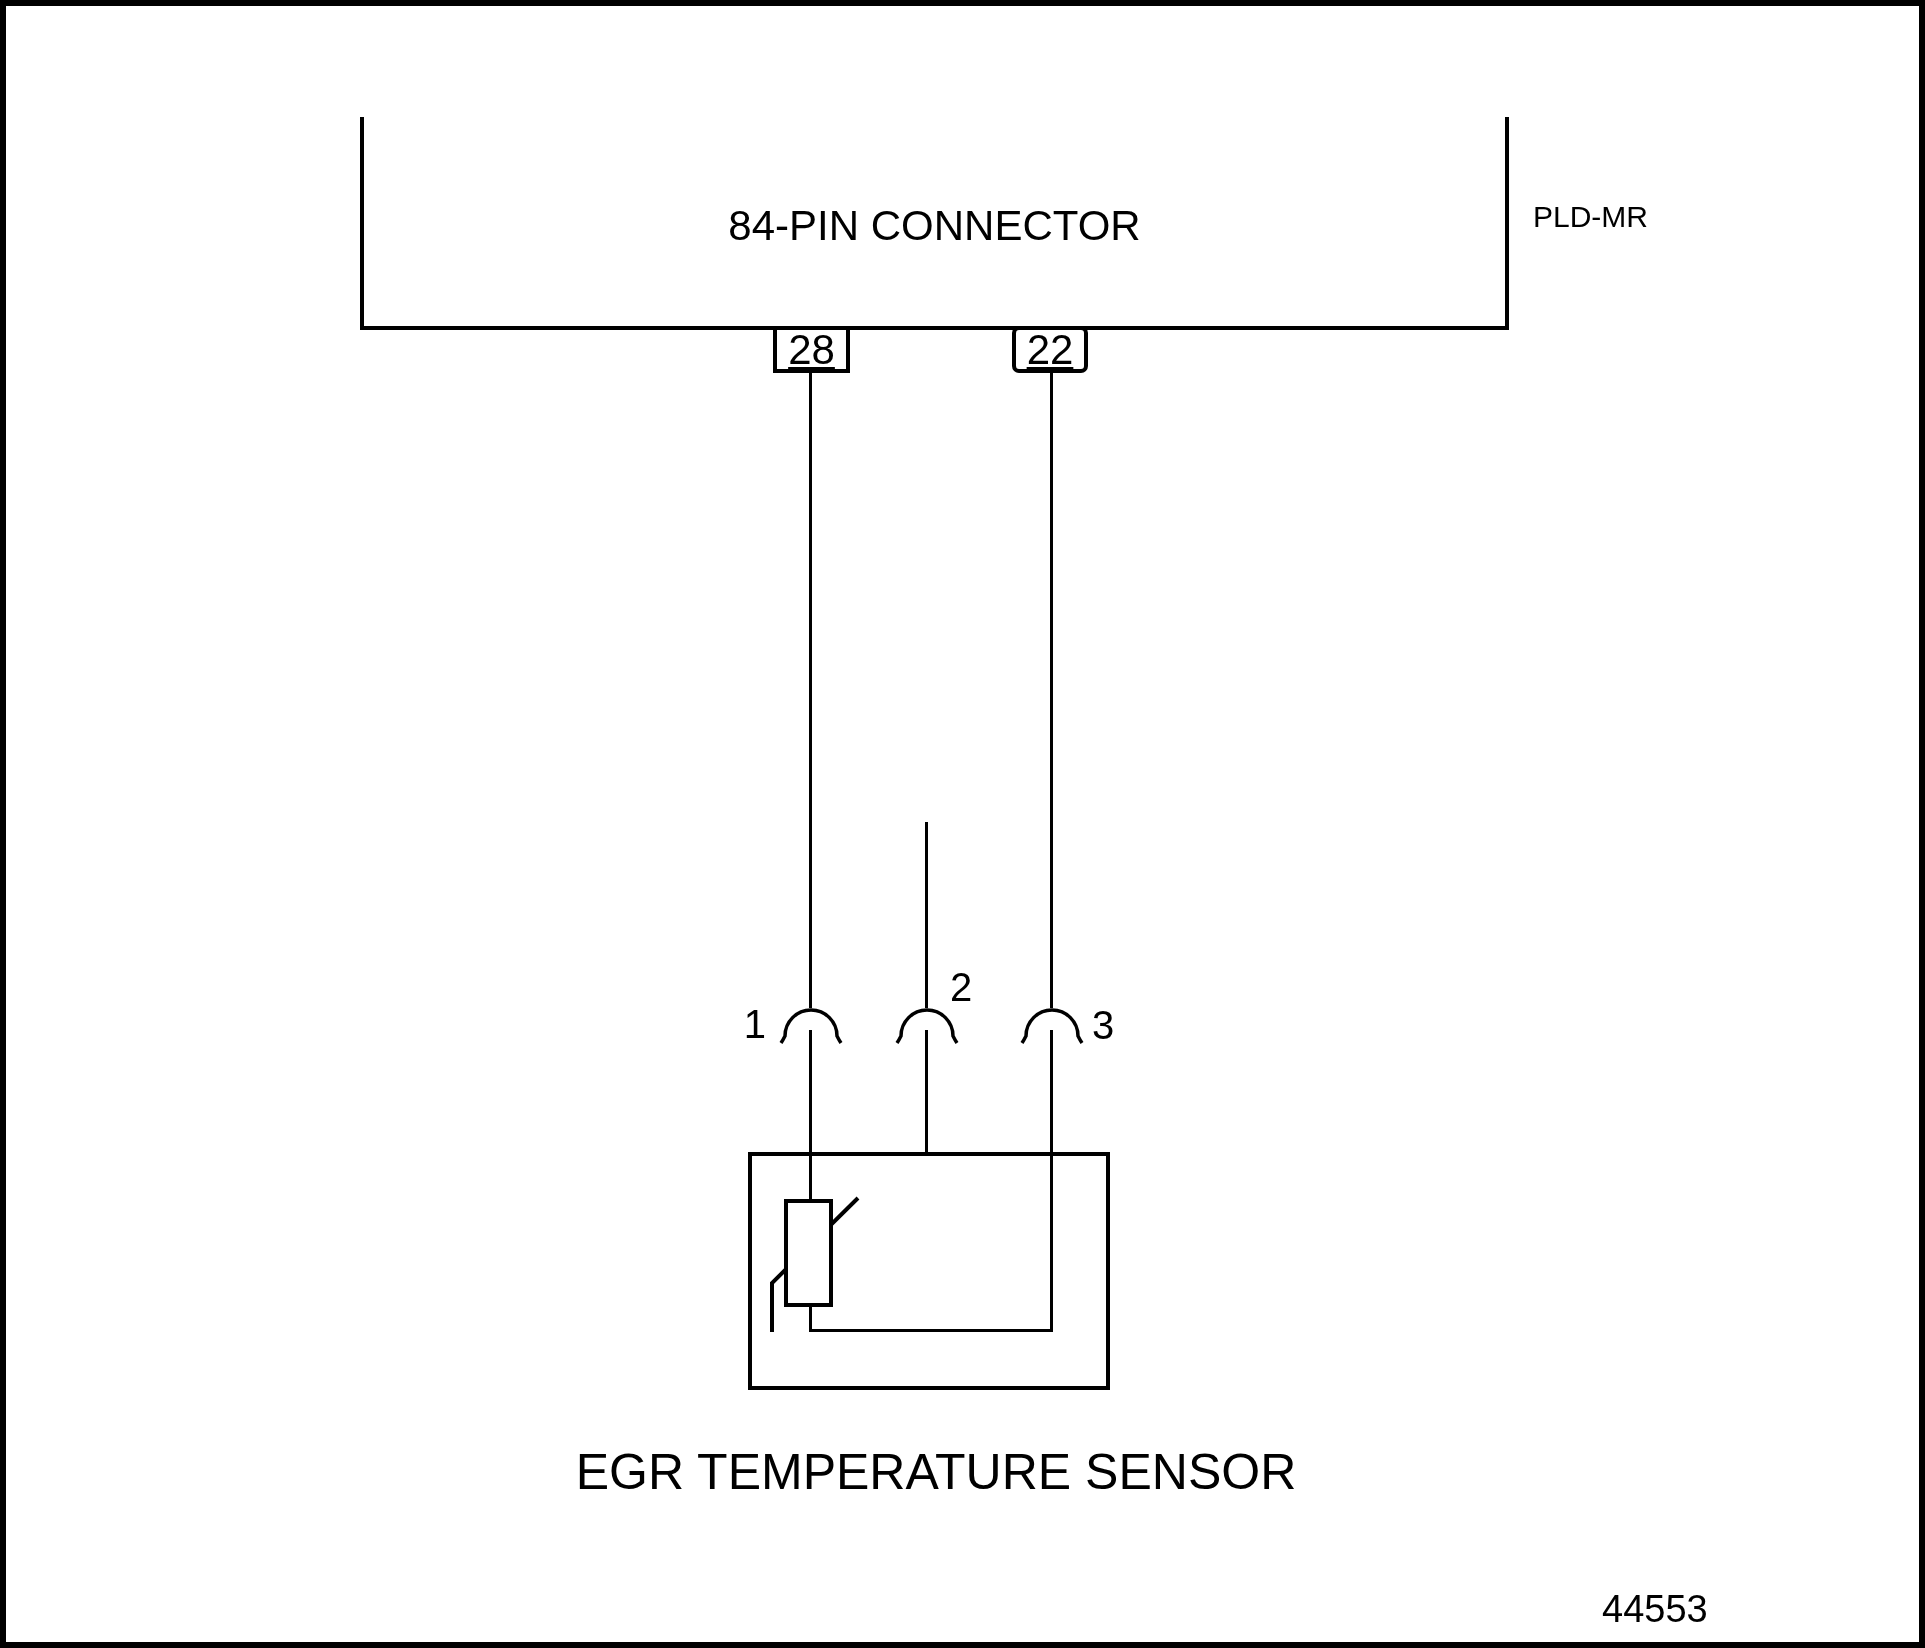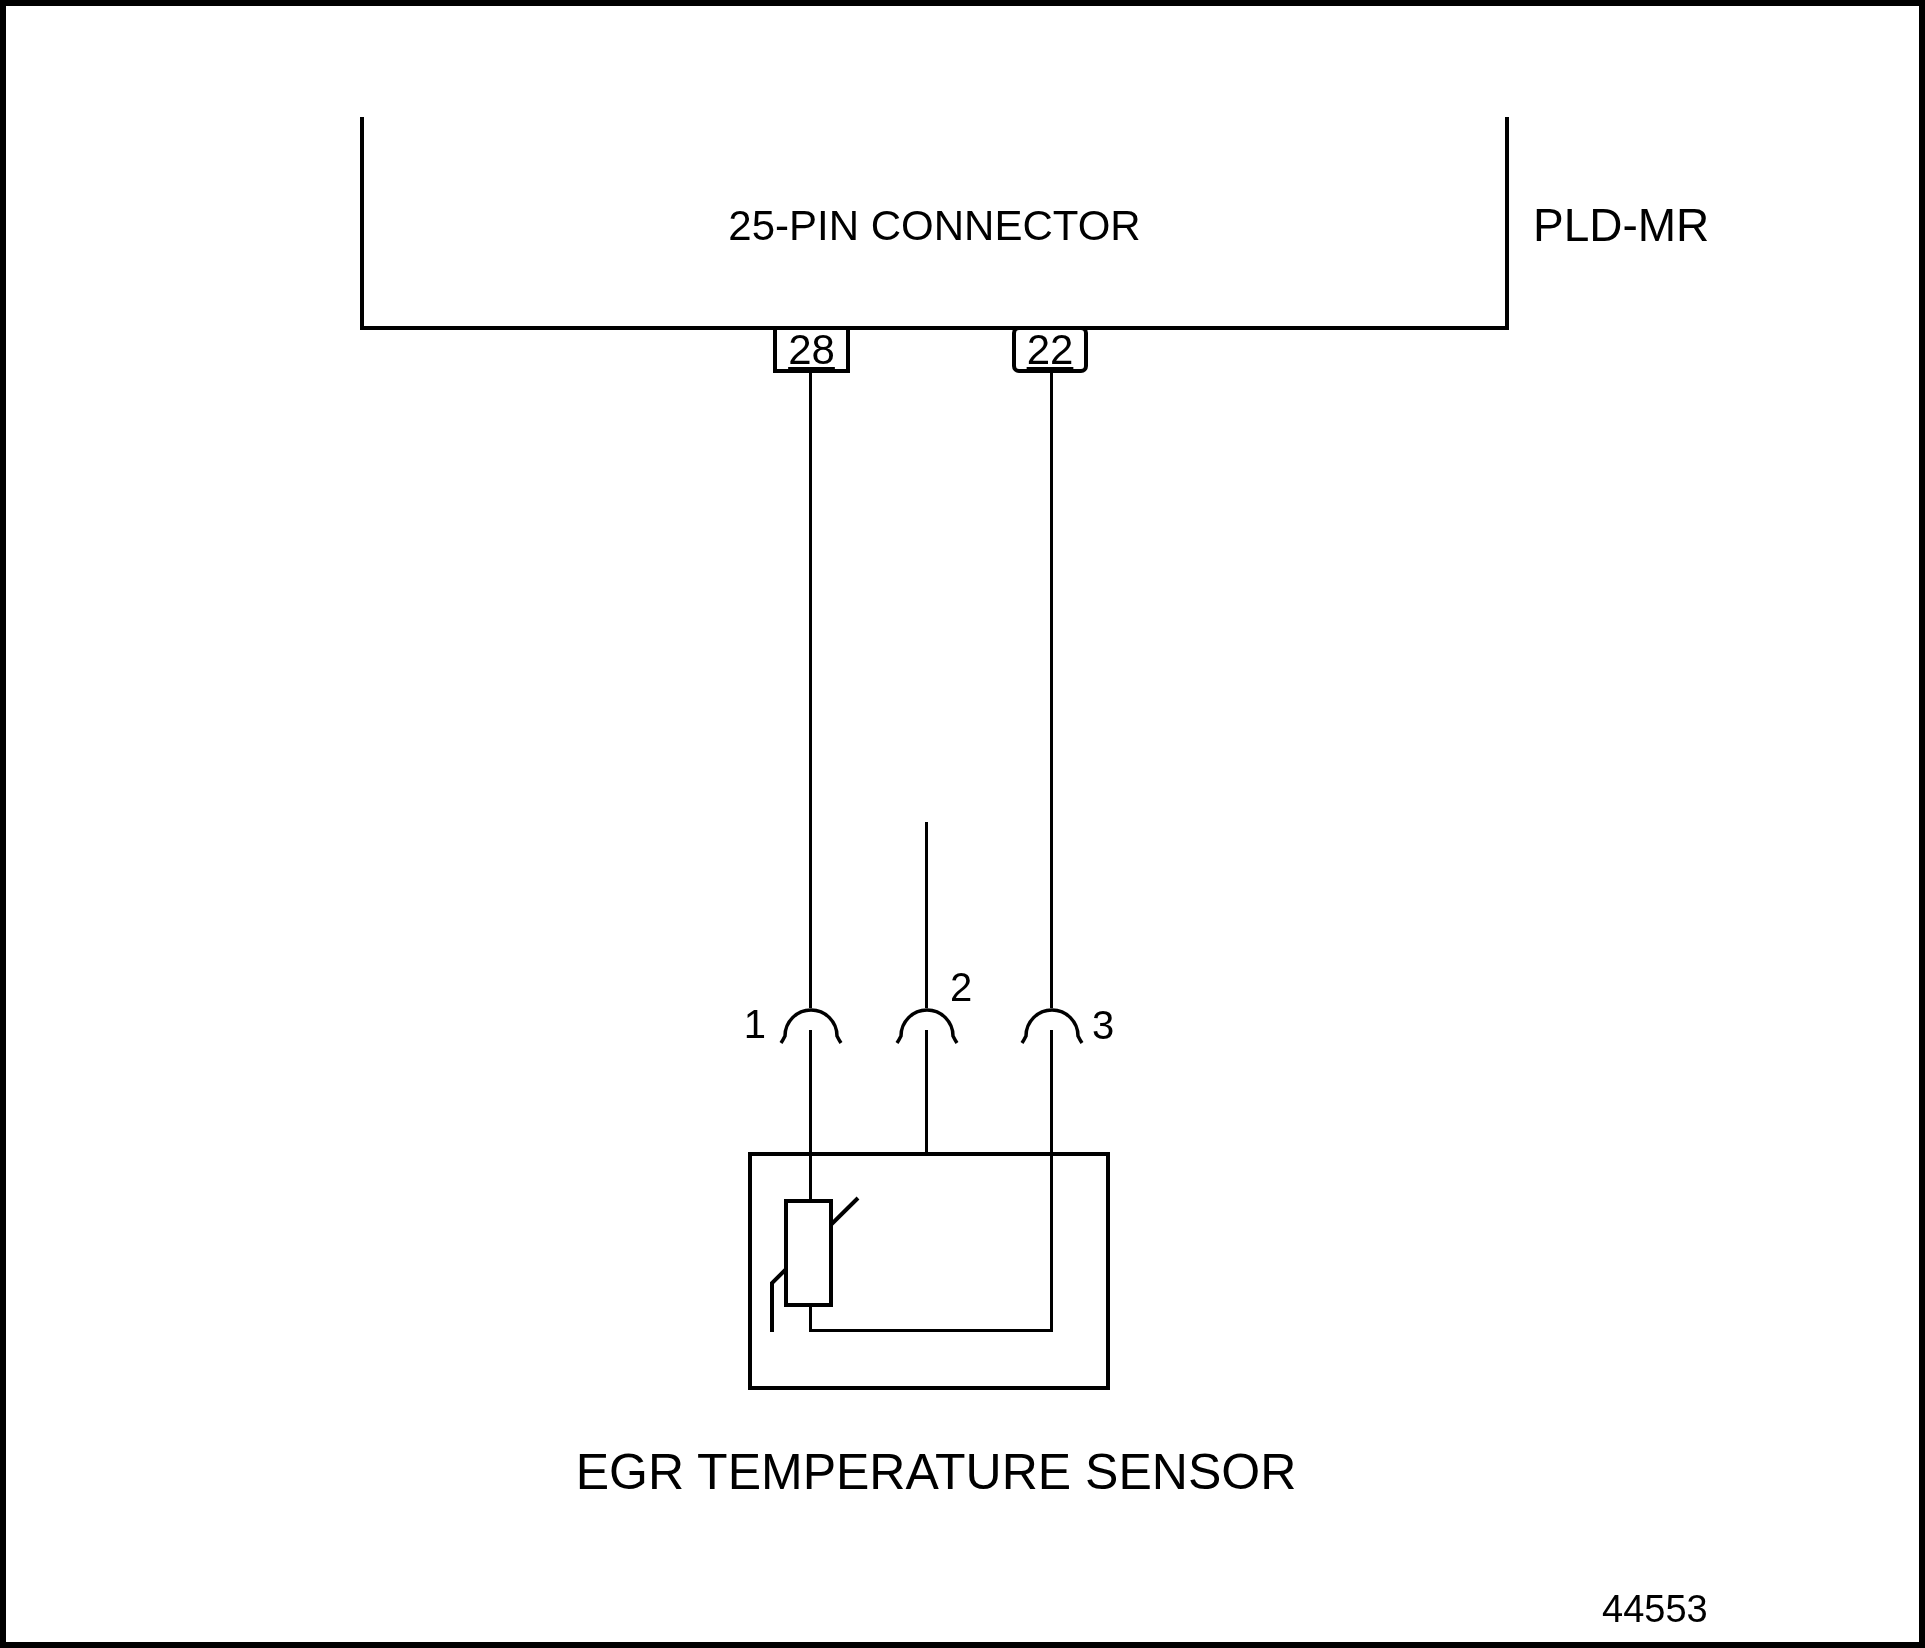--- a/index.html
+++ b/index.html
@@ -35,21 +35,21 @@
     border-right: 4px solid #000000;
     border-bottom: 4px solid #000000;
   }
   #connector-title {
     left: 360px; top: 205px; width: 1149px;
     text-align: center;
     font-size: 42px;
   }
   #module-label {
     left: 1533px; top: 202px;
-    font-size: 46px;
+    font-size: 30px;
   }
 
   
   .pin-box {
     position: absolute;
     top: 326px;
     height: 39px;
     border: 4px solid #000000;
     background: #ffffff;
     display: flex;
@@ -104,21 +104,21 @@
   }
 </style>
 </head>
 <body>
 
 <div id="canvas">
 
   <div id="frame"></div>
 
   <div id="connector-box"></div>
-  <div class="label" id="connector-title">25-PIN CONNECTOR</div>
+  <div class="label" id="connector-title">84-PIN CONNECTOR</div>
   <div class="label" id="module-label">PLD-MR</div>
 
   <div class="pin-box" id="pin-box-28">
     <span>28</span>
   </div>
   <div class="pin-box" id="pin-box-22">
     <span>22</span>
   </div>
 
   <div class="vline" style="left:809px; top:373px; width:3px; height:635px;"></div>

